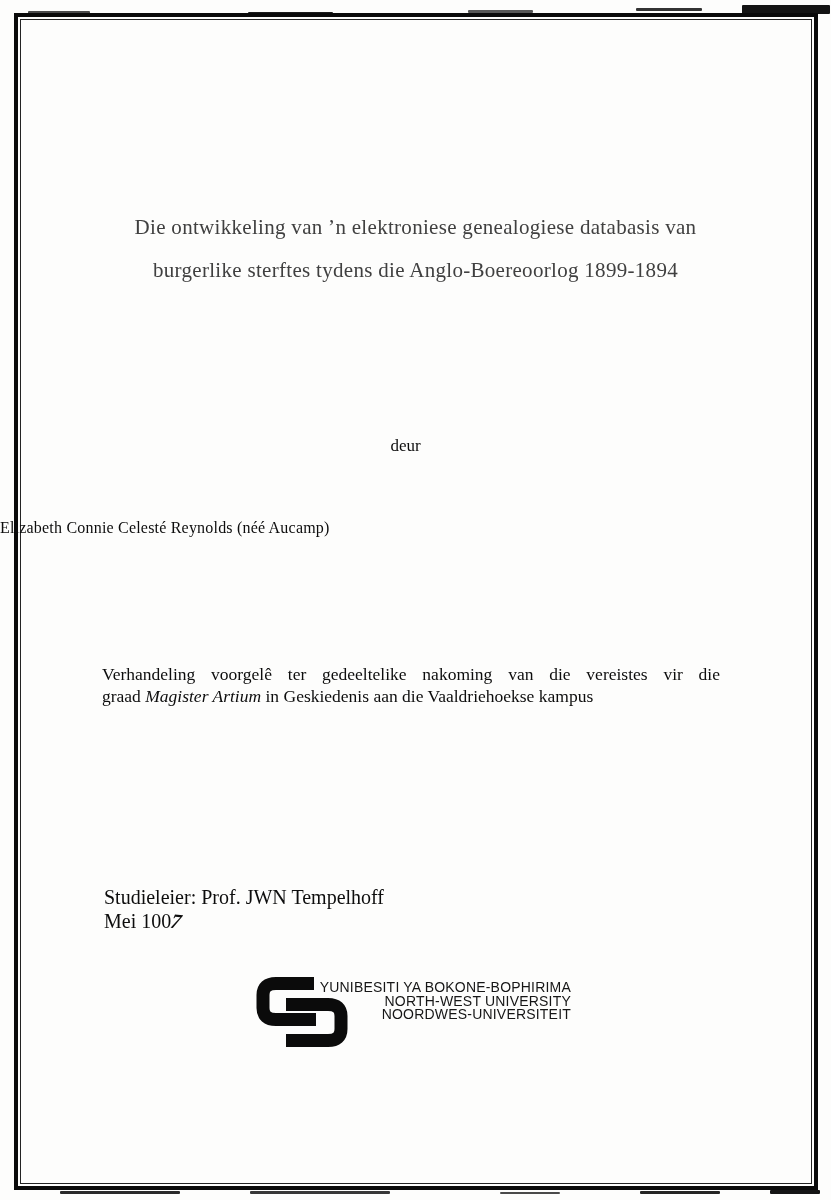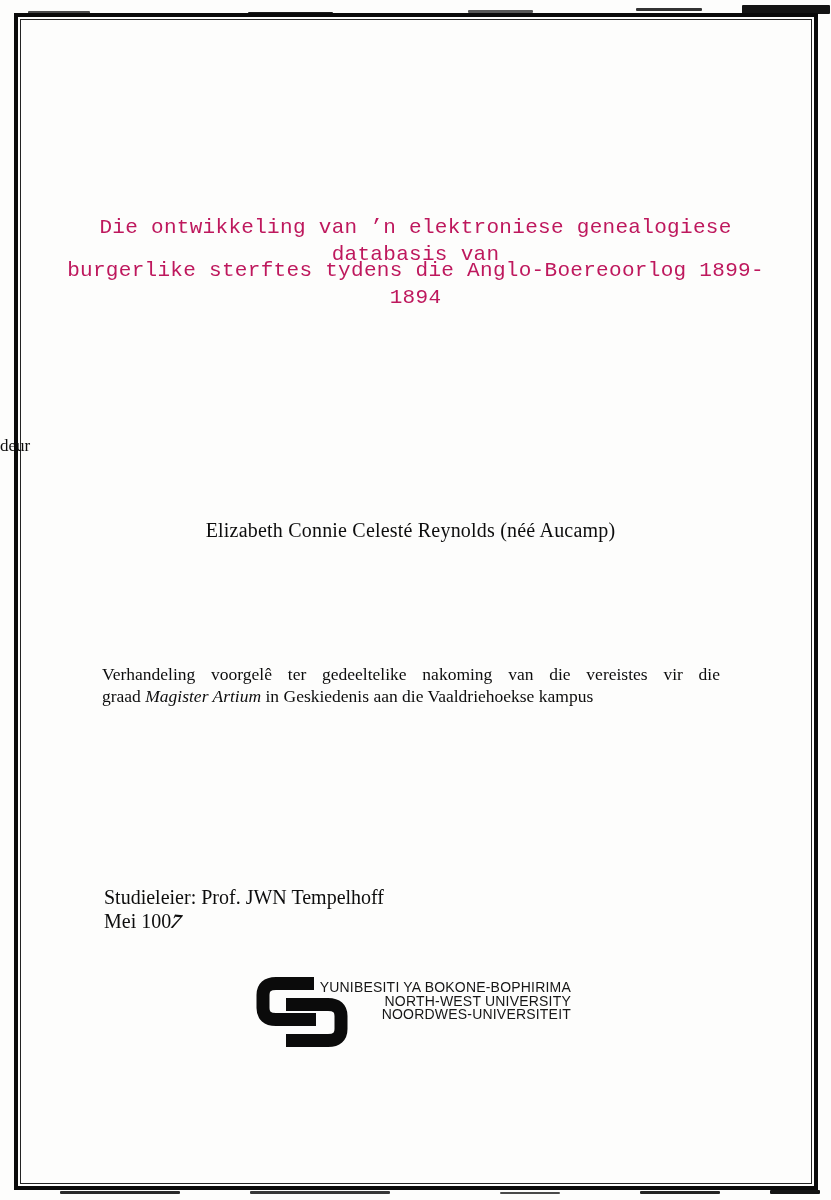--- a/index.html
+++ b/index.html
@@ -33,34 +33,33 @@
   .b1 { left: 60px;  top: 1191px; width: 120px; height: 3px; background: #2a2a2a; }
   .b2 { left: 250px; top: 1191px; width: 140px; height: 3px; background: #383838; }
   .b3 { left: 500px; top: 1192px; width: 60px;  height: 2px; background: #4a4a4a; }
   .b4 { left: 640px; top: 1191px; width: 80px;  height: 3px; background: #242424; }
   .b5 { left: 770px; top: 1190px; width: 50px;  height: 4px; background: #141414; }
 
   .title-line {
     position: absolute; left: 60px; right: 60px;
     text-align: center;
     font-size: 21px; line-height: 27px; letter-spacing: 0.3px;
-    color: #be185d;
-    font-family: Liberation Mono, monospace;
+    color: #404040;
   }
   .title-1 { top: 214px; }
   .title-2 { top: 257px; }
 
   .byline {
     position: absolute; left: 0; right: 20px; top: 436px;
-    text-align: left; font-size: 17px;
+    text-align: center; font-size: 17px;
   }
 
   .author {
     position: absolute; left: 0; right: 10px; top: 519px;
-    text-align: center; font-size: 20px; letter-spacing: 0.2px;
+    font-size: 16px; letter-spacing: 0.2px;
   }
 
   .statement {
     position: absolute; left: 102px; top: 663px; width: 618px;
     font-size: 17.5px;
   }
   .st-line { line-height: 22.3px; white-space: nowrap; }
   .st-line.justify {
     white-space: normal;
     text-align: justify;

